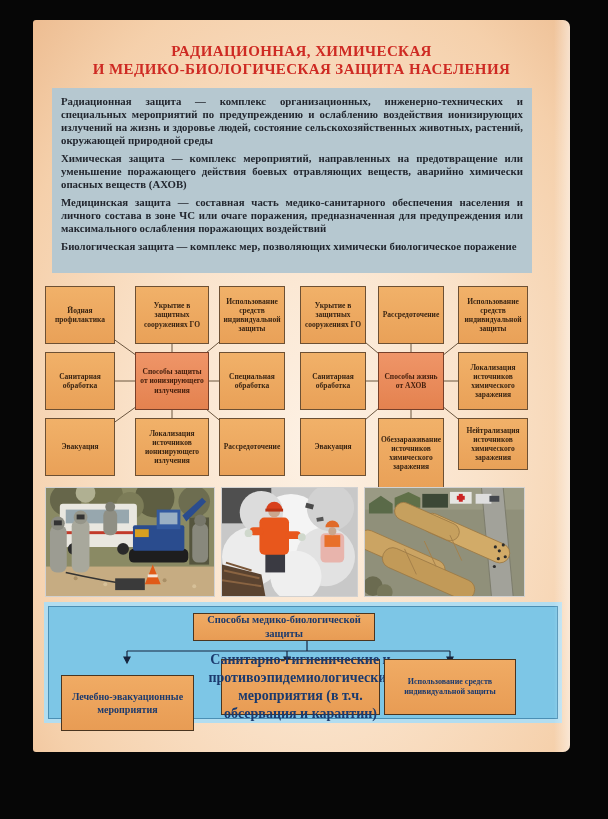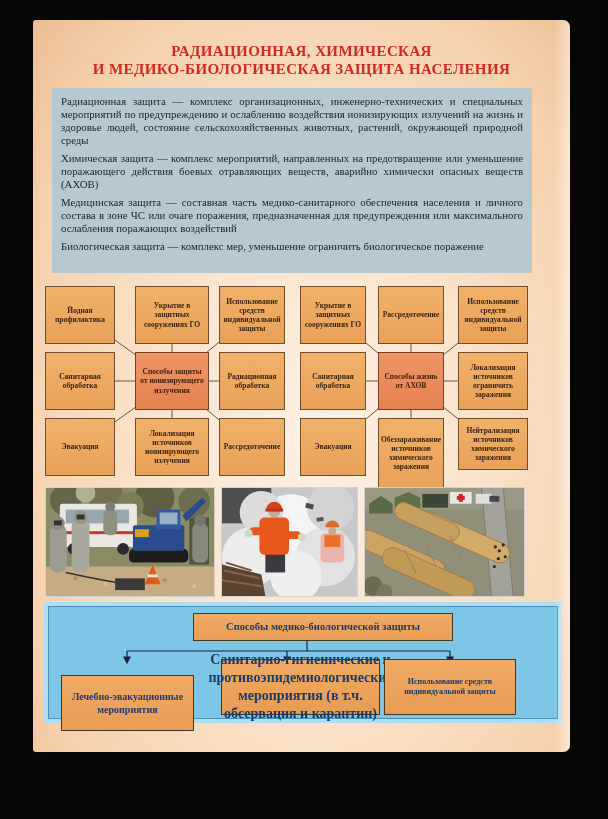--- a/index.html
+++ b/index.html
@@ -6,21 +6,21 @@
   body{font-family:"Liberation Serif",serif;position:relative}
   .poster{position:absolute;left:33px;top:20px;width:537px;height:732px;
     background:radial-gradient(ellipse at 52% 58%, #fdf1e4 0%, #fae3cb 42%, #f5d0ab 80%, #edbd92 100%);
     border-radius:3px 7px 7px 3px}
   .poster .edge{position:absolute;right:0;top:0;bottom:0;width:16px;
     background:linear-gradient(to right, rgba(255,255,255,0), rgba(255,255,255,.5));
     border-radius:0 7px 7px 0}
   .title{position:absolute;left:0;top:22px;width:100%;text-align:center;color:#ce2a23;
     font-weight:bold;font-size:15px;line-height:1.22;letter-spacing:.4px}
   .defs{position:absolute;left:19px;top:68px;width:480px;height:185px;background:#b6c8d0;
-    padding:7px 9px;box-sizing:border-box;color:#22262e;font-size:10.8px;font-weight:normal;
+    padding:7px 9px;box-sizing:border-box;color:#22262e;font-size:10.8px;font-weight:bold;
     line-height:1.2;text-align:justify}
   .defs p{margin:0 0 5px 0}
   .grid{position:absolute;width:245px;height:190px}
   .grid.gl{left:12px;top:266px}
   .grid.gr{left:267px;top:266px;width:230px}
   .grid svg{position:absolute;left:0;top:0}
   .cell{position:absolute;box-sizing:border-box;background:linear-gradient(180deg,#f1b169,#e9a158);
     border:1px solid #6d5033;color:#3a2513;font-size:7.5px;font-weight:bold;line-height:1.22;
     display:flex;align-items:center;justify-content:center;text-align:center;padding:2px}
   .cell.center{background:linear-gradient(180deg,#ef9568,#e4824f);border-color:#77402a;color:#46200e}
@@ -29,61 +29,61 @@
   .photo svg{display:block;width:100%;height:100%}
   .p1{left:12px;width:170px}
   .p2{left:188px;width:137px}
   .p3{left:331px;width:161px}
   .panel{position:absolute;left:15px;top:586px;width:510px;height:113px;background:#7dc6e6;
     border:1px solid #4b8fb4;box-shadow:0 0 0 4px #b2ddf0;box-sizing:border-box}
   .panel svg{position:absolute;left:0;top:0}
   .pbox{position:absolute;box-sizing:border-box;background:linear-gradient(180deg,#f0ab64,#e89c54);
     border:1px solid #4a3520;color:#1b3a6e;font-weight:bold;display:flex;align-items:center;
     justify-content:center;text-align:center;line-height:1.3;padding:2px}
-  .ptitle{left:144px;top:6px;width:260px;height:28px;font-size:10.5px}
+  .ptitle{left:144px;top:6px;width:182px;height:28px;font-size:10.5px}
   .pb1{left:12px;top:68px;width:133px;height:56px;font-size:10px}
   .pb2{left:172px;top:52px;width:159px;height:56px;font-size:14px}
   .pb3{left:335px;top:52px;width:132px;height:56px;font-size:8px}
 </style>
 </head>
 <body>
 
 <div class="poster">
 
   <div class="title">
     <div>РАДИАЦИОННАЯ, ХИМИЧЕСКАЯ</div>
     <div>И МЕДИКО-БИОЛОГИЧЕСКАЯ ЗАЩИТА НАСЕЛЕНИЯ</div>
   </div>
 
   <div class="defs">
     <p>Радиационная защита — комплекс организационных, инженерно-технических и специальных мероприятий по предупреждению и ослаблению воздействия ионизирующих излучений на жизнь и здоровье людей, состояние сельскохозяйственных животных, растений, окружающей природной среды</p>
     <p>Химическая защита — комплекс мероприятий, направленных на предотвращение или уменьшение поражающего действия боевых отравляющих веществ, аварийно химически опасных веществ (АХОВ)</p>
     <p>Медицинская защита — составная часть медико-санитарного обеспечения населения и личного состава в зоне ЧС или очаге поражения, предназначенная для предупреждения или максимального ослабления поражающих воздействий</p>
-    <p>Биологическая защита — комплекс мер, уменьшение ограничить биологическое поражение</p>
+    <p>Биологическая защита — комплекс мер, позволяющих химически биологическое поражение</p>
   </div>
 
   <div class="grid gl">
     <svg width="245" height="190">
       <g stroke="#6b563f" stroke-width="1">
         <line x1="127" y1="95" x2="35" y2="29"></line>
           <line x1="127" y1="95" x2="127" y2="29"></line>
         <line x1="127" y1="95" x2="207" y2="29"></line>
           <line x1="127" y1="95" x2="35" y2="95"></line>
         <line x1="127" y1="95" x2="207" y2="95"></line>
           <line x1="127" y1="95" x2="35" y2="161"></line>
         <line x1="127" y1="95" x2="127" y2="161"></line>
           <line x1="127" y1="95" x2="207" y2="161"></line>
       </g>
     </svg>
     <div class="cell" style="left:0;top:0;width:70px;height:58px">Йодная профилактика</div>
     <div class="cell" style="left:90px;top:0;width:74px;height:58px">Укрытие в защитных сооружениях ГО</div>
     <div class="cell" style="left:174px;top:0;width:66px;height:58px">Использование средств индивидуальной защиты</div>
     <div class="cell" style="left:0;top:66px;width:70px;height:58px">Санитарная обработка</div>
     <div class="cell center" style="left:90px;top:66px;width:74px;height:58px">Способы защиты от ионизирующего излучения</div>
-    <div class="cell" style="left:174px;top:66px;width:66px;height:58px">Радиационная обработка</div>
+    <div class="cell" style="left:174px;top:66px;width:66px;height:58px">Специальная обработка</div>
     <div class="cell" style="left:0;top:132px;width:70px;height:58px">Эвакуация</div>
     <div class="cell" style="left:90px;top:132px;width:74px;height:58px">Локализация источников ионизирующего излучения</div>
     <div class="cell" style="left:174px;top:132px;width:66px;height:58px">Рассредоточение</div>
   </div>
 
   <div class="grid gr">
     <svg width="230" height="190">
       <g stroke="#6b563f" stroke-width="1">
         <line x1="111" y1="95" x2="33" y2="29"></line>
           <line x1="111" y1="95" x2="111" y2="29"></line>
@@ -93,21 +93,21 @@
           <line x1="111" y1="95" x2="33" y2="161"></line>
         <line x1="111" y1="95" x2="111" y2="161"></line>
           <line x1="111" y1="95" x2="193" y2="161"></line>
       </g>
     </svg>
     <div class="cell" style="left:0;top:0;width:66px;height:58px">Укрытие в защитных сооружениях ГО</div>
     <div class="cell" style="left:78px;top:0;width:66px;height:58px">Рассредоточение</div>
     <div class="cell" style="left:158px;top:0;width:70px;height:58px">Использование средств индивидуальной защиты</div>
     <div class="cell" style="left:0;top:66px;width:66px;height:58px">Санитарная обработка</div>
     <div class="cell center" style="left:78px;top:66px;width:66px;height:58px">Способы жизнь от АХОВ</div>
-    <div class="cell" style="left:158px;top:66px;width:70px;height:58px">Локализация источников ограничить заражения</div>
+    <div class="cell" style="left:158px;top:66px;width:70px;height:58px">Локализация источников химического заражения</div>
     <div class="cell" style="left:0;top:132px;width:66px;height:58px">Эвакуация</div>
     <div class="cell" style="left:78px;top:132px;width:66px;height:70px">Обеззараживание источников химического заражения</div>
     <div class="cell" style="left:158px;top:132px;width:70px;height:52px">Нейтрализация источников химического заражения</div>
   </div>
 
   <div class="photo p1">
     <svg viewBox="0 0 170 110" preserveAspectRatio="none">
       <rect width="170" height="110" fill="#8a8a64"></rect>
       <circle cx="20" cy="12" r="16" fill="#66664a"></circle>
         <circle cx="60" cy="8" r="18" fill="#72724f"></circle>

